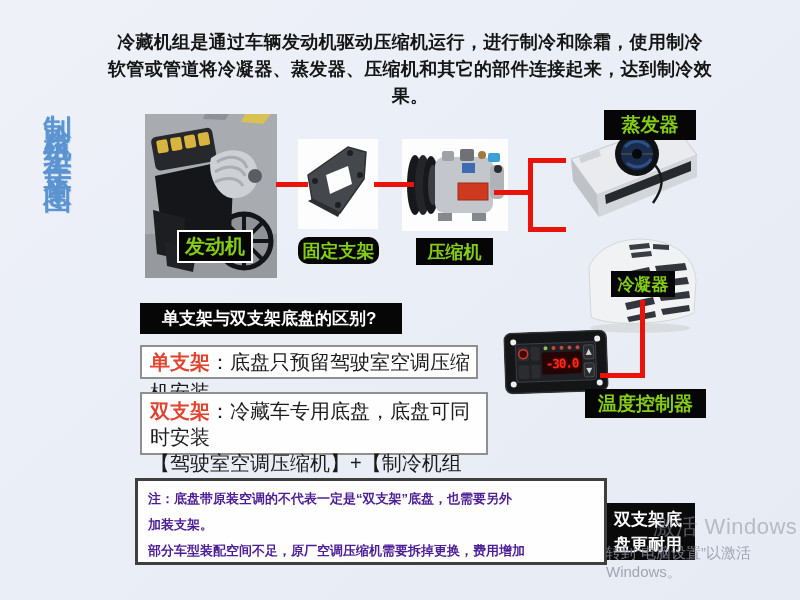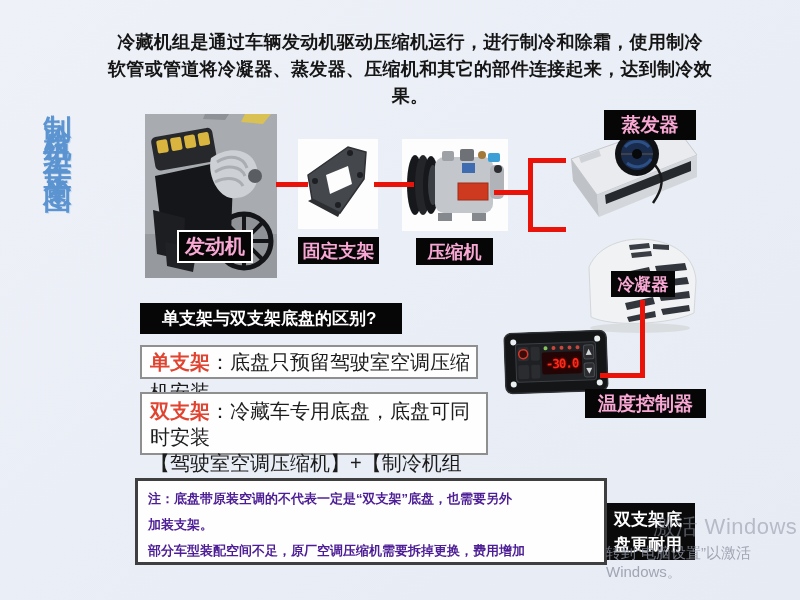--- a/index.html
+++ b/index.html
@@ -15,24 +15,24 @@
   
   .vtitle { position:absolute; left:38px; top:92px; writing-mode:vertical-rl; text-orientation:upright;
             font-size:28px; letter-spacing:9px; font-weight:800; color:#5b94d0;
             text-shadow:1px 1px 0 #cdddf1; }
   
   .photo { position:absolute; z-index:1; }
   .photo svg { display:block; width:100%; height:100%; }
   
   .rline { position:absolute; background:#ea1309; z-index:2; }
   
-  .blabel { position:absolute; z-index:3; background:#060606; color:#f9a8d4;
+  .blabel { position:absolute; z-index:3; background:#060606; color:#84cc16;
             display:flex; align-items:center; justify-content:center; font-weight:700; }
   .lb-engine     { left:177px; top:230px; width:76px;  height:33px; font-size:20px; border:2px solid #fff; }
-  .lb-bracket    { left:298px; top:237px; width:81px;  height:27px; font-size:18px; }
+  .lb-bracket    { left:298px; top:237px; width:81px;  height:27px; font-size:18px;border-radius:10px; }
   .lb-compressor { left:416px; top:238px; width:77px;  height:27px; font-size:18px; }
   .lb-evaporator { left:604px; top:110px; width:92px;  height:30px; font-size:19px; }
   .lb-condenser  { left:611px; top:271px; width:64px;  height:26px; font-size:17px; }
   .lb-controller { left:585px; top:389px; width:121px; height:29px; font-size:19px; }
   
   .qheader { position:absolute; left:140px; top:303px; width:262px; height:31px;
              background:#060606; color:#fff; font-size:17px; font-weight:700;
              line-height:31px; padding-left:22px; }
   .wbox { position:absolute; background:#fefefe; border:2px solid #8f8f8f; font-size:20px; color:#1c1c1c; }
   .box-single { left:140px; top:345px; width:338px; height:34px; line-height:30px; padding-left:8px; }

